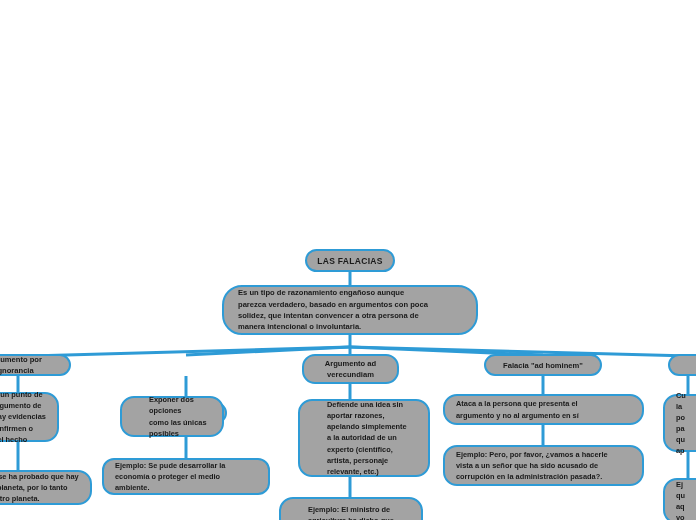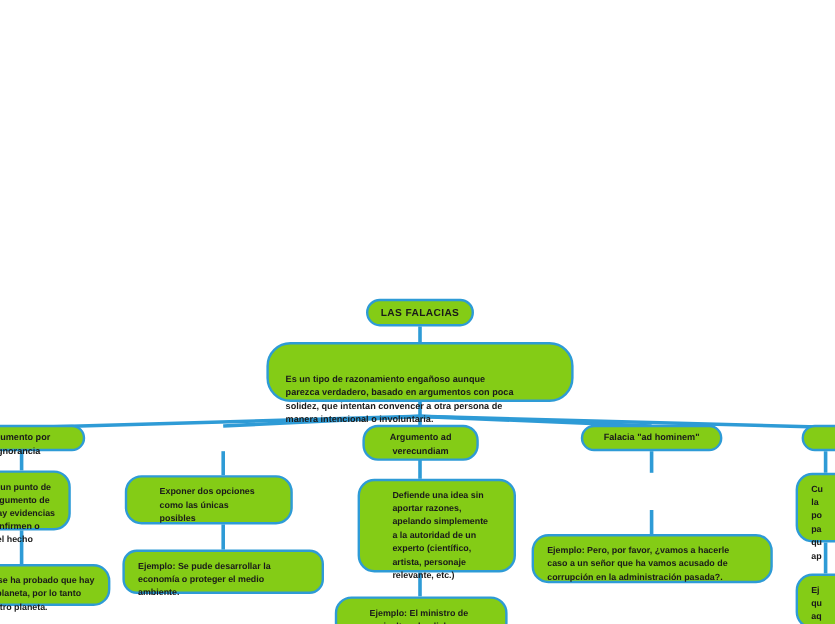--- a/index.html
+++ b/index.html
@@ -28,26 +28,27 @@
     left: 0;
     top: 0;
     width: 696px;
     height: 520px;
     pointer-events: none;
   }
 
   .node {
     position: absolute;
     box-sizing: border-box;
-    background: #84cc16;
+    background: #a3a3a3;
     border: 2px solid #2e9bd6;
     border-radius: 14px;
     color: #1a1a1a;
     z-index: 2;
     display: flex;
+    align-items: center;
   }
 
   .node .txt {
     display: block;
     width: 100%;
     white-space: pre-line;
   }
 
   
   .node.root {
@@ -152,21 +153,21 @@
   <div class="node leaf" style="left:-60px; top:470px; width:152px; height:35px;">
     <span class="txt">Ejemplo: No se ha probado que hay
 vida en otro planeta, por lo tanto
 hay vida en otro planeta.</span>
   </div>
 
   <div class="node branch" style="left:133px; top:354px; width:94px; height:22px;margin-top:48px;">
     <span class="txt">Falso dilema</span>
   </div>
 
-  <div class="node leaf indent" style="left:104px; top:396px; width:140px; height:41px;">
+  <div class="node leaf indent" style="left:120px; top:396px; width:104px; height:41px;">
     <span class="txt">Exponer dos opciones
 como las únicas
 posibles</span>
   </div>
 
   <div class="node leaf" style="left:102px; top:458px; width:168px; height:37px;border-radius:12px;">
     <span class="txt">Ejemplo: Se pude desarrollar la
 economía o proteger el medio
 ambiente.</span>
   </div>
@@ -188,24 +189,28 @@
 
   <div class="node leaf indent" style="left:279px; top:497px; width:144px; height:36px;">
     <span class="txt">Ejemplo: El ministro de
 agricultura ha dicho que</span>
   </div>
 
   <div class="node branch" style="left:484px; top:354px; width:118px; height:22px;">
     <span class="txt">Falacia "ad hominem"</span>
   </div>
 
+  <div class="node leaf" style="left:443px; top:394px; width:201px; height:31px;">
+    <span class="txt">Ataca a la persona que presenta el
+argumento y no al argumento en sí</span>
+  </div>
 
   <div class="node leaf" style="left:443px; top:445px; width:201px; height:41px;">
     <span class="txt">Ejemplo: Pero, por favor, ¿vamos a hacerle
-caso a un señor que ha vamos acusado de
+vista a un señor que ha sido acusado de
 corrupción en la administración pasada?.</span>
   </div>
 
   <div class="node branch" style="left:668px; top:354px; width:96px; height:22px; justify-content:flex-start;">
     <span class="txt">Argumento</span>
   </div>
 
   <div class="node leaf" style="left:663px; top:394px; width:110px; height:58px;">
     <span class="txt">Cu
 la

